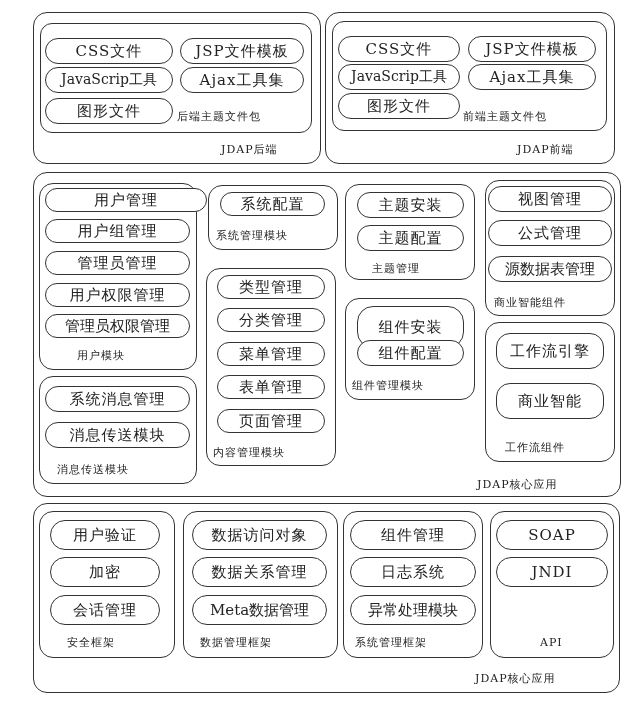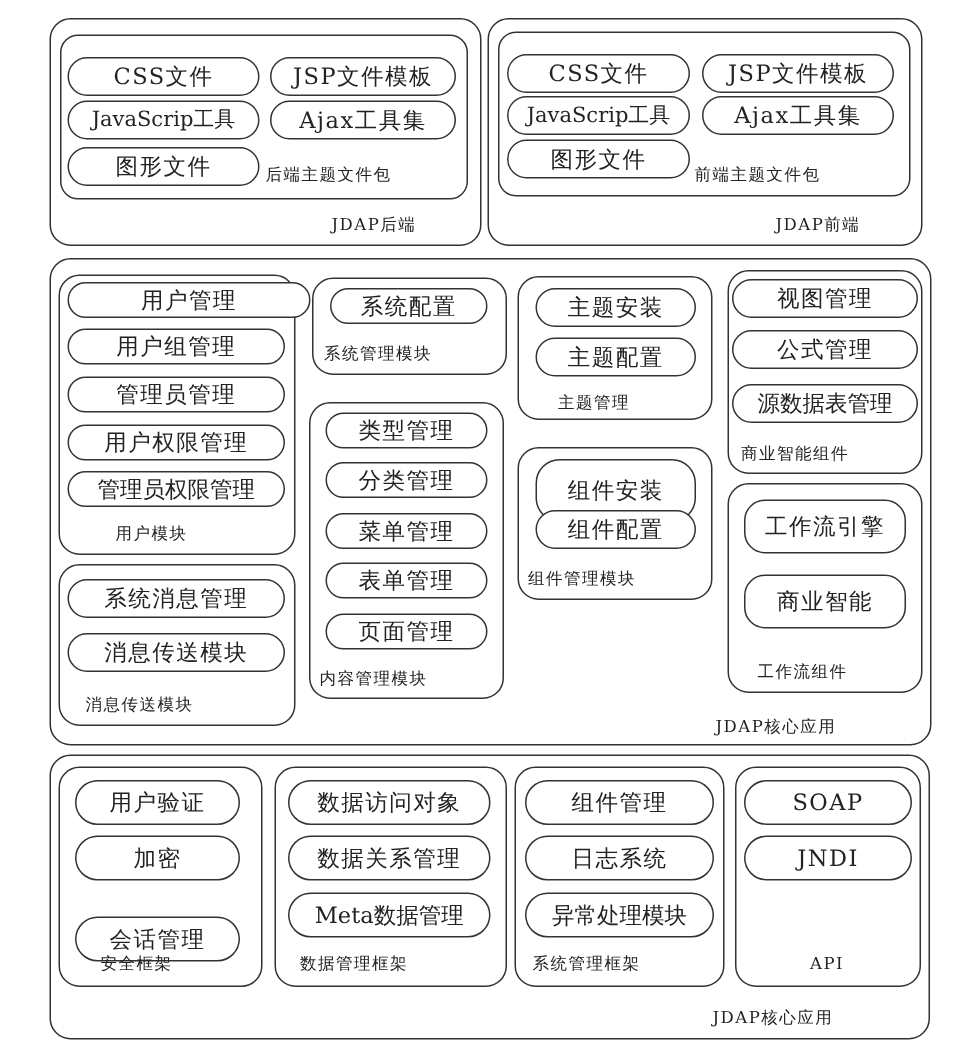--- a/index.html
+++ b/index.html
@@ -81,21 +81,21 @@
 <div class="pill" style="left:496px;top:383px;width:108px;height:36px;border-radius:14px;">商业智能</div>
 <div class="lbl" style="left:505px;top:440px;">工作流组件</div>
 
 <div class="lbl" style="left:477px;top:477px;">JDAP核心应用</div>
 
 <div class="box" style="left:33px;top:503px;width:587px;height:190px;"></div>
 
 <div class="box" style="left:39px;top:511px;width:136px;height:147px;"></div>
 <div class="pill" style="left:50px;top:520px;width:110px;height:30px;">用户验证</div>
 <div class="pill" style="left:50px;top:557px;width:110px;height:30px;">加密</div>
-<div class="pill" style="left:50px;top:595px;width:110px;height:30px;margin-top:16px;">会话管理</div>
+<div class="pill" style="left:50px;top:595px;width:110px;height:30px;">会话管理</div>
 <div class="lbl" style="left:67px;top:635px;">安全框架</div>
 
 <div class="box" style="left:183px;top:511px;width:155px;height:147px;"></div>
 <div class="pill" style="left:192px;top:520px;width:135px;height:30px;">数据访问对象</div>
 <div class="pill" style="left:192px;top:557px;width:135px;height:30px;">数据关系管理</div>
 <div class="pill" style="left:192px;top:595px;width:135px;height:30px;letter-spacing:0;">Meta数据管理</div>
 <div class="lbl" style="left:200px;top:635px;">数据管理框架</div>
 
 <div class="box" style="left:343px;top:511px;width:140px;height:147px;"></div>
 <div class="pill" style="left:350px;top:520px;width:126px;height:30px;">组件管理</div>

